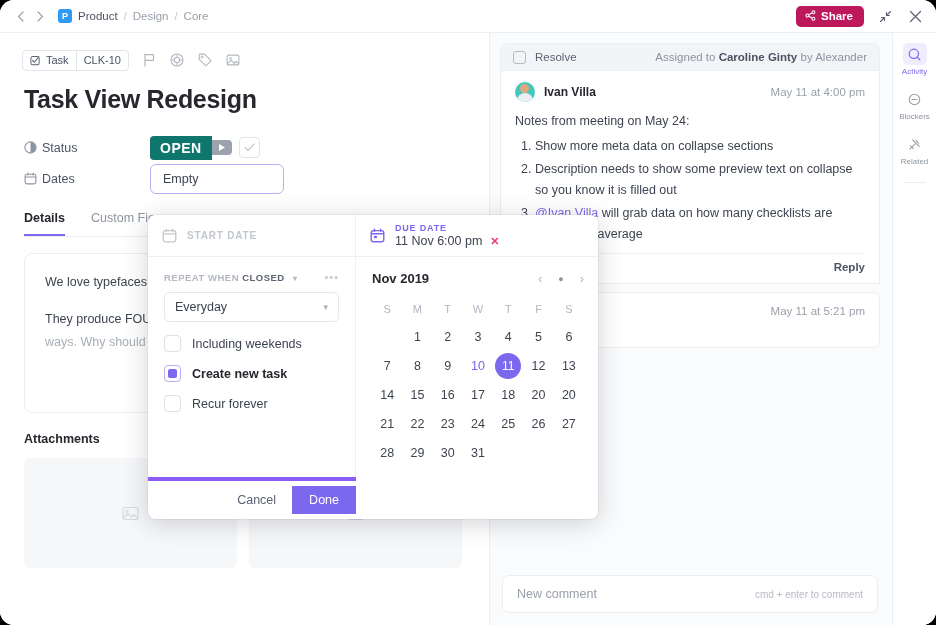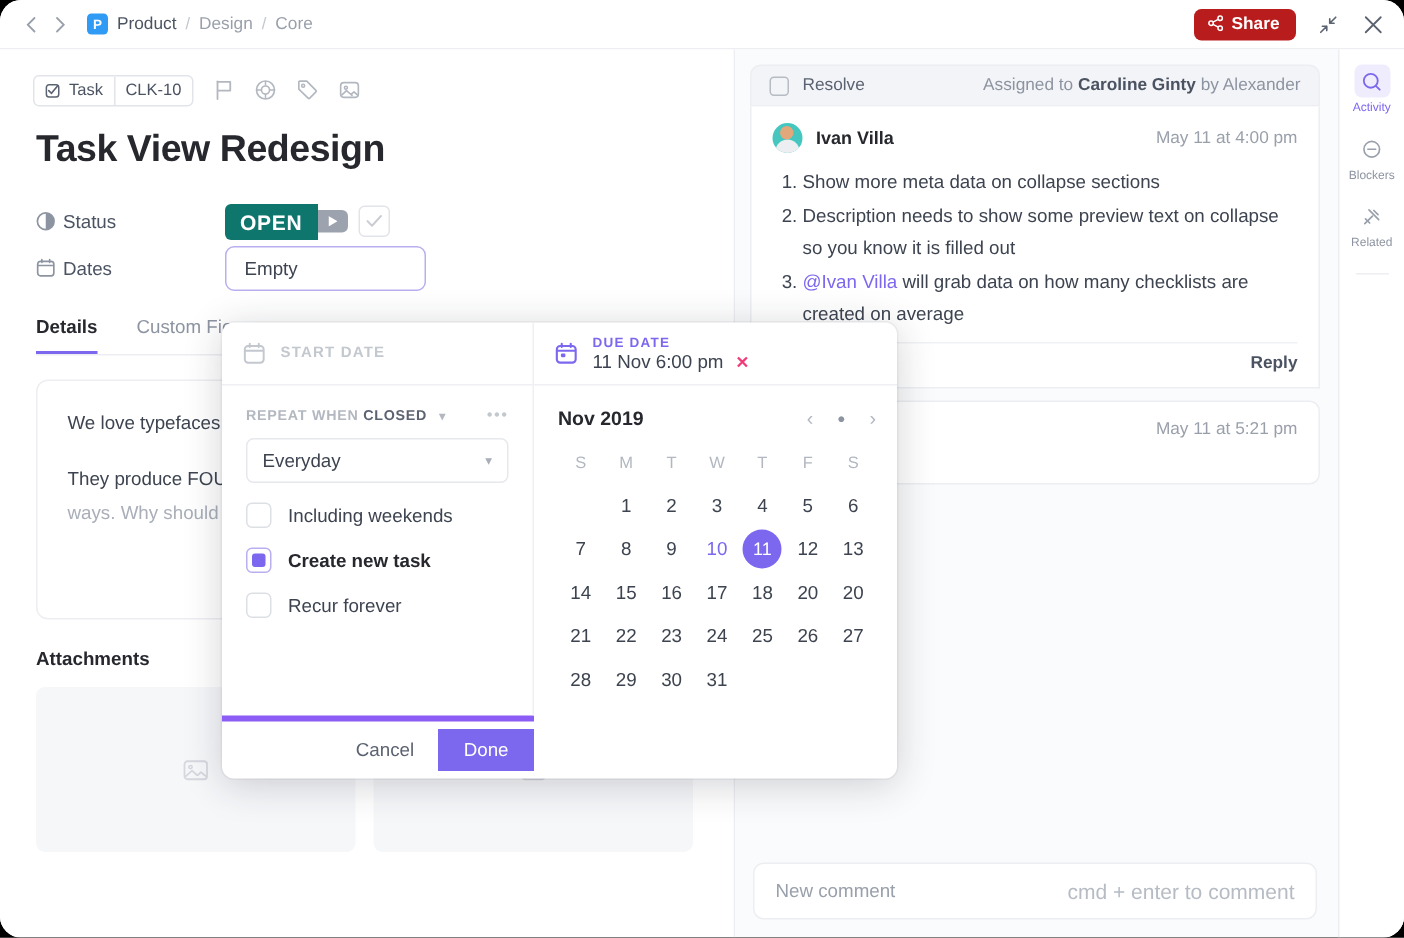--- a/index.html
+++ b/index.html
@@ -35,21 +35,21 @@
     width: 14px; height: 14px; border-radius: 3px;
     background: #2f9bf4; color: #fff;
     font-size: 9px; font-weight: bold;
     display: flex; align-items: center; justify-content: center;
   }
   .crumb { font-size: 11.5px; color: #4b5362; }
   .crumb.dim { color: #9aa0ab; }
   .crumb-sep { font-size: 11px; color: #c3c7ce; }
   .topbar-right { margin-left: auto; display: flex; align-items: center; gap: 12px; }
   .share-btn {
-    background: #b91c1c; color: #fff;
+    background: #be185d; color: #fff;
     font-size: 11.5px; font-weight: bold;
     border-radius: 5px; padding: 4px 11px 5px 9px;
     display: flex; gap: 5px;
     border: none; cursor: pointer;
   }
   .icon-btn {
     width: 18px; height: 18px; color: #5b6271;
     display: flex; align-items: center; justify-content: center;
     cursor: pointer;
   }
@@ -206,21 +206,21 @@
   .comment-card {
     background: #fff; border: 1px solid #eceef1; border-radius: 7px;
     padding: 11px 14px 12px 14px; margin-top: 8px;
   }
   .newcomment-wrap { margin-top: auto; padding: 0 2px 12px 2px; }
   .newcomment {
     height: 38px; background: #fff; border: 1px solid #eceef1; border-radius: 7px;
     display: flex; align-items: center; padding: 0 14px;
   }
   .nc-ph { font-size: 12.5px; color: #9aa0ab; }
-  .nc-hint { margin-left: auto; font-size: 14px; color: #b6bbc4; }
+  .nc-hint { margin-left: auto; font-size: 10px; color: #b6bbc4; }
 
   
   .rail {
     width: 44px; border-left: 1px solid #edeef2; background: #fff;
     padding-top: 10px; display: flex; flex-direction: column; align-items: center;
   }
   .rail-item {
     width: 40px; margin-bottom: 12px; text-align: center; cursor: pointer;
   }
   .rail-ic {
@@ -482,20 +482,21 @@
         <div class="comment">
           <div class="c-head">
             <div class="c-av">
                 <div class="body2"></div>
                 <div class="head"></div>
               </div>
             <div class="c-name">Ivan Villa</div>
             <div class="c-time">May 11 at 4:00 pm</div>
           </div>
           <div class="c-body">
+            <div>Notes from meeting on May 24:</div>
             <ol>
               <li>Show more meta data on collapse sections</li>
               <li>Description needs to show some preview text on collapse so you know it is filled out</li>
               <li><span class="mention">@Ivan Villa</span> <span>will grab data on how many checklists are created on average</span></li>
             </ol>
           </div>
           <div class="c-foot">
             <div class="c-newcomment">ew comment</div>
             <div class="c-reply">Reply</div>
           </div>

